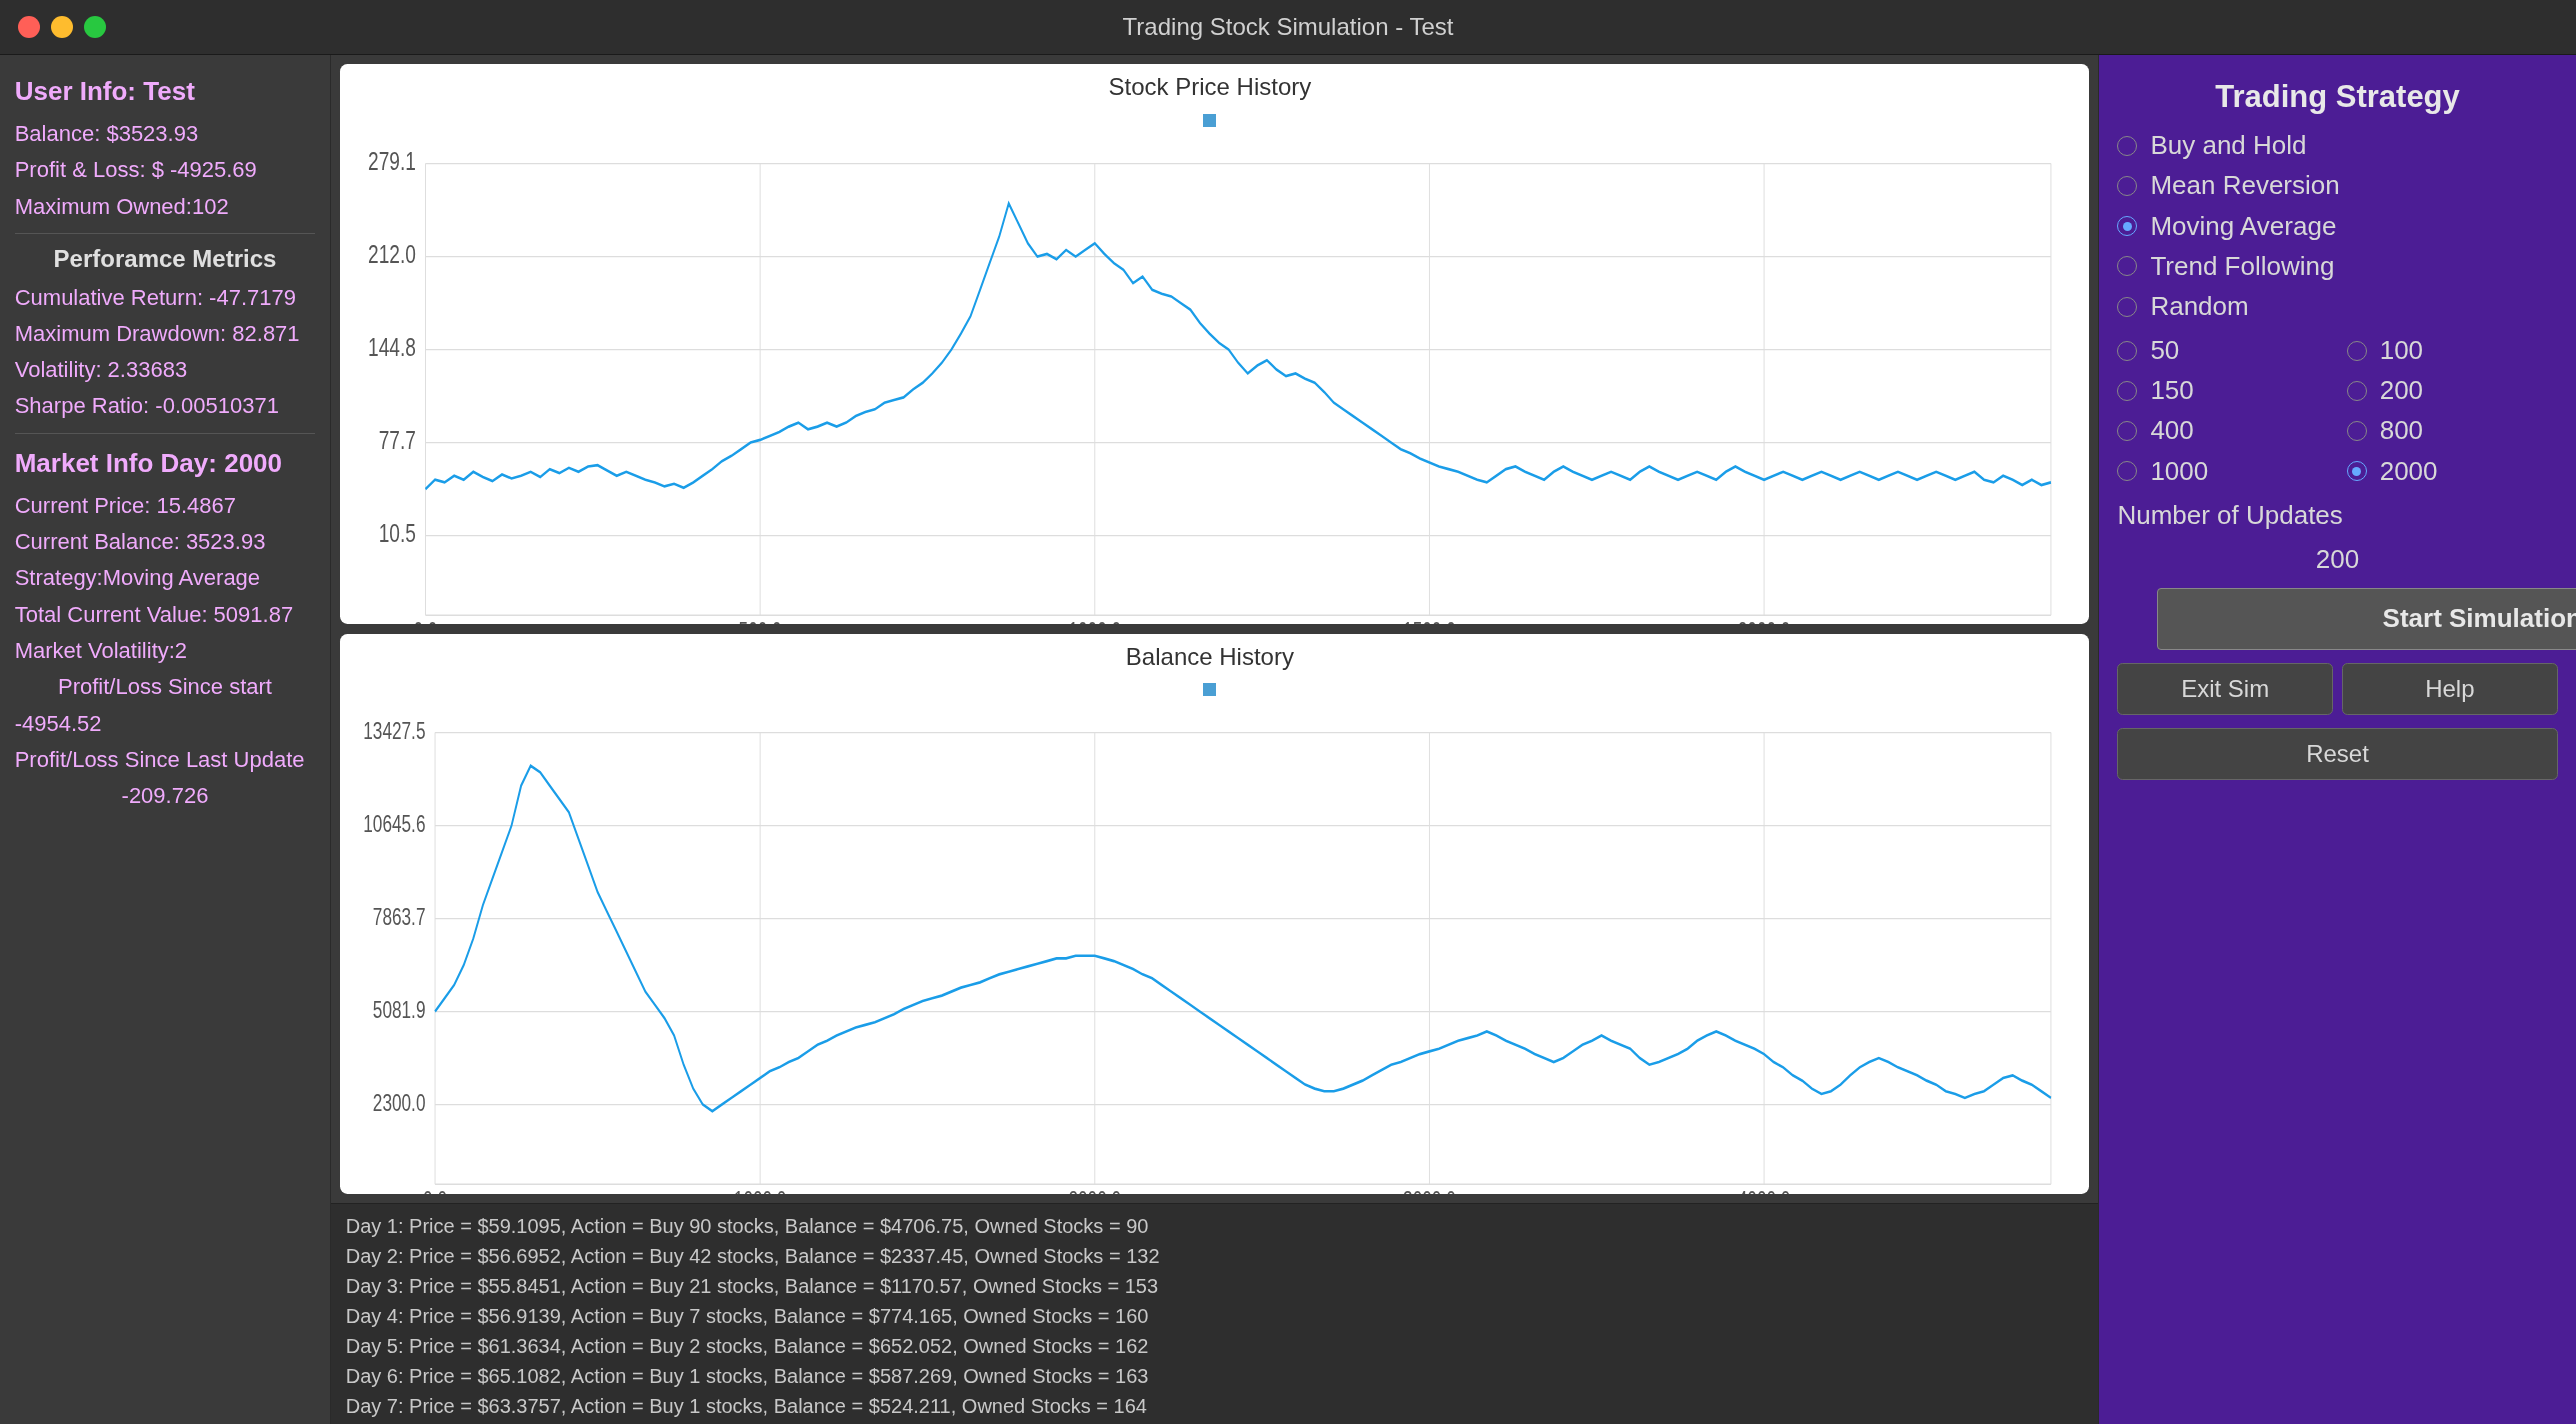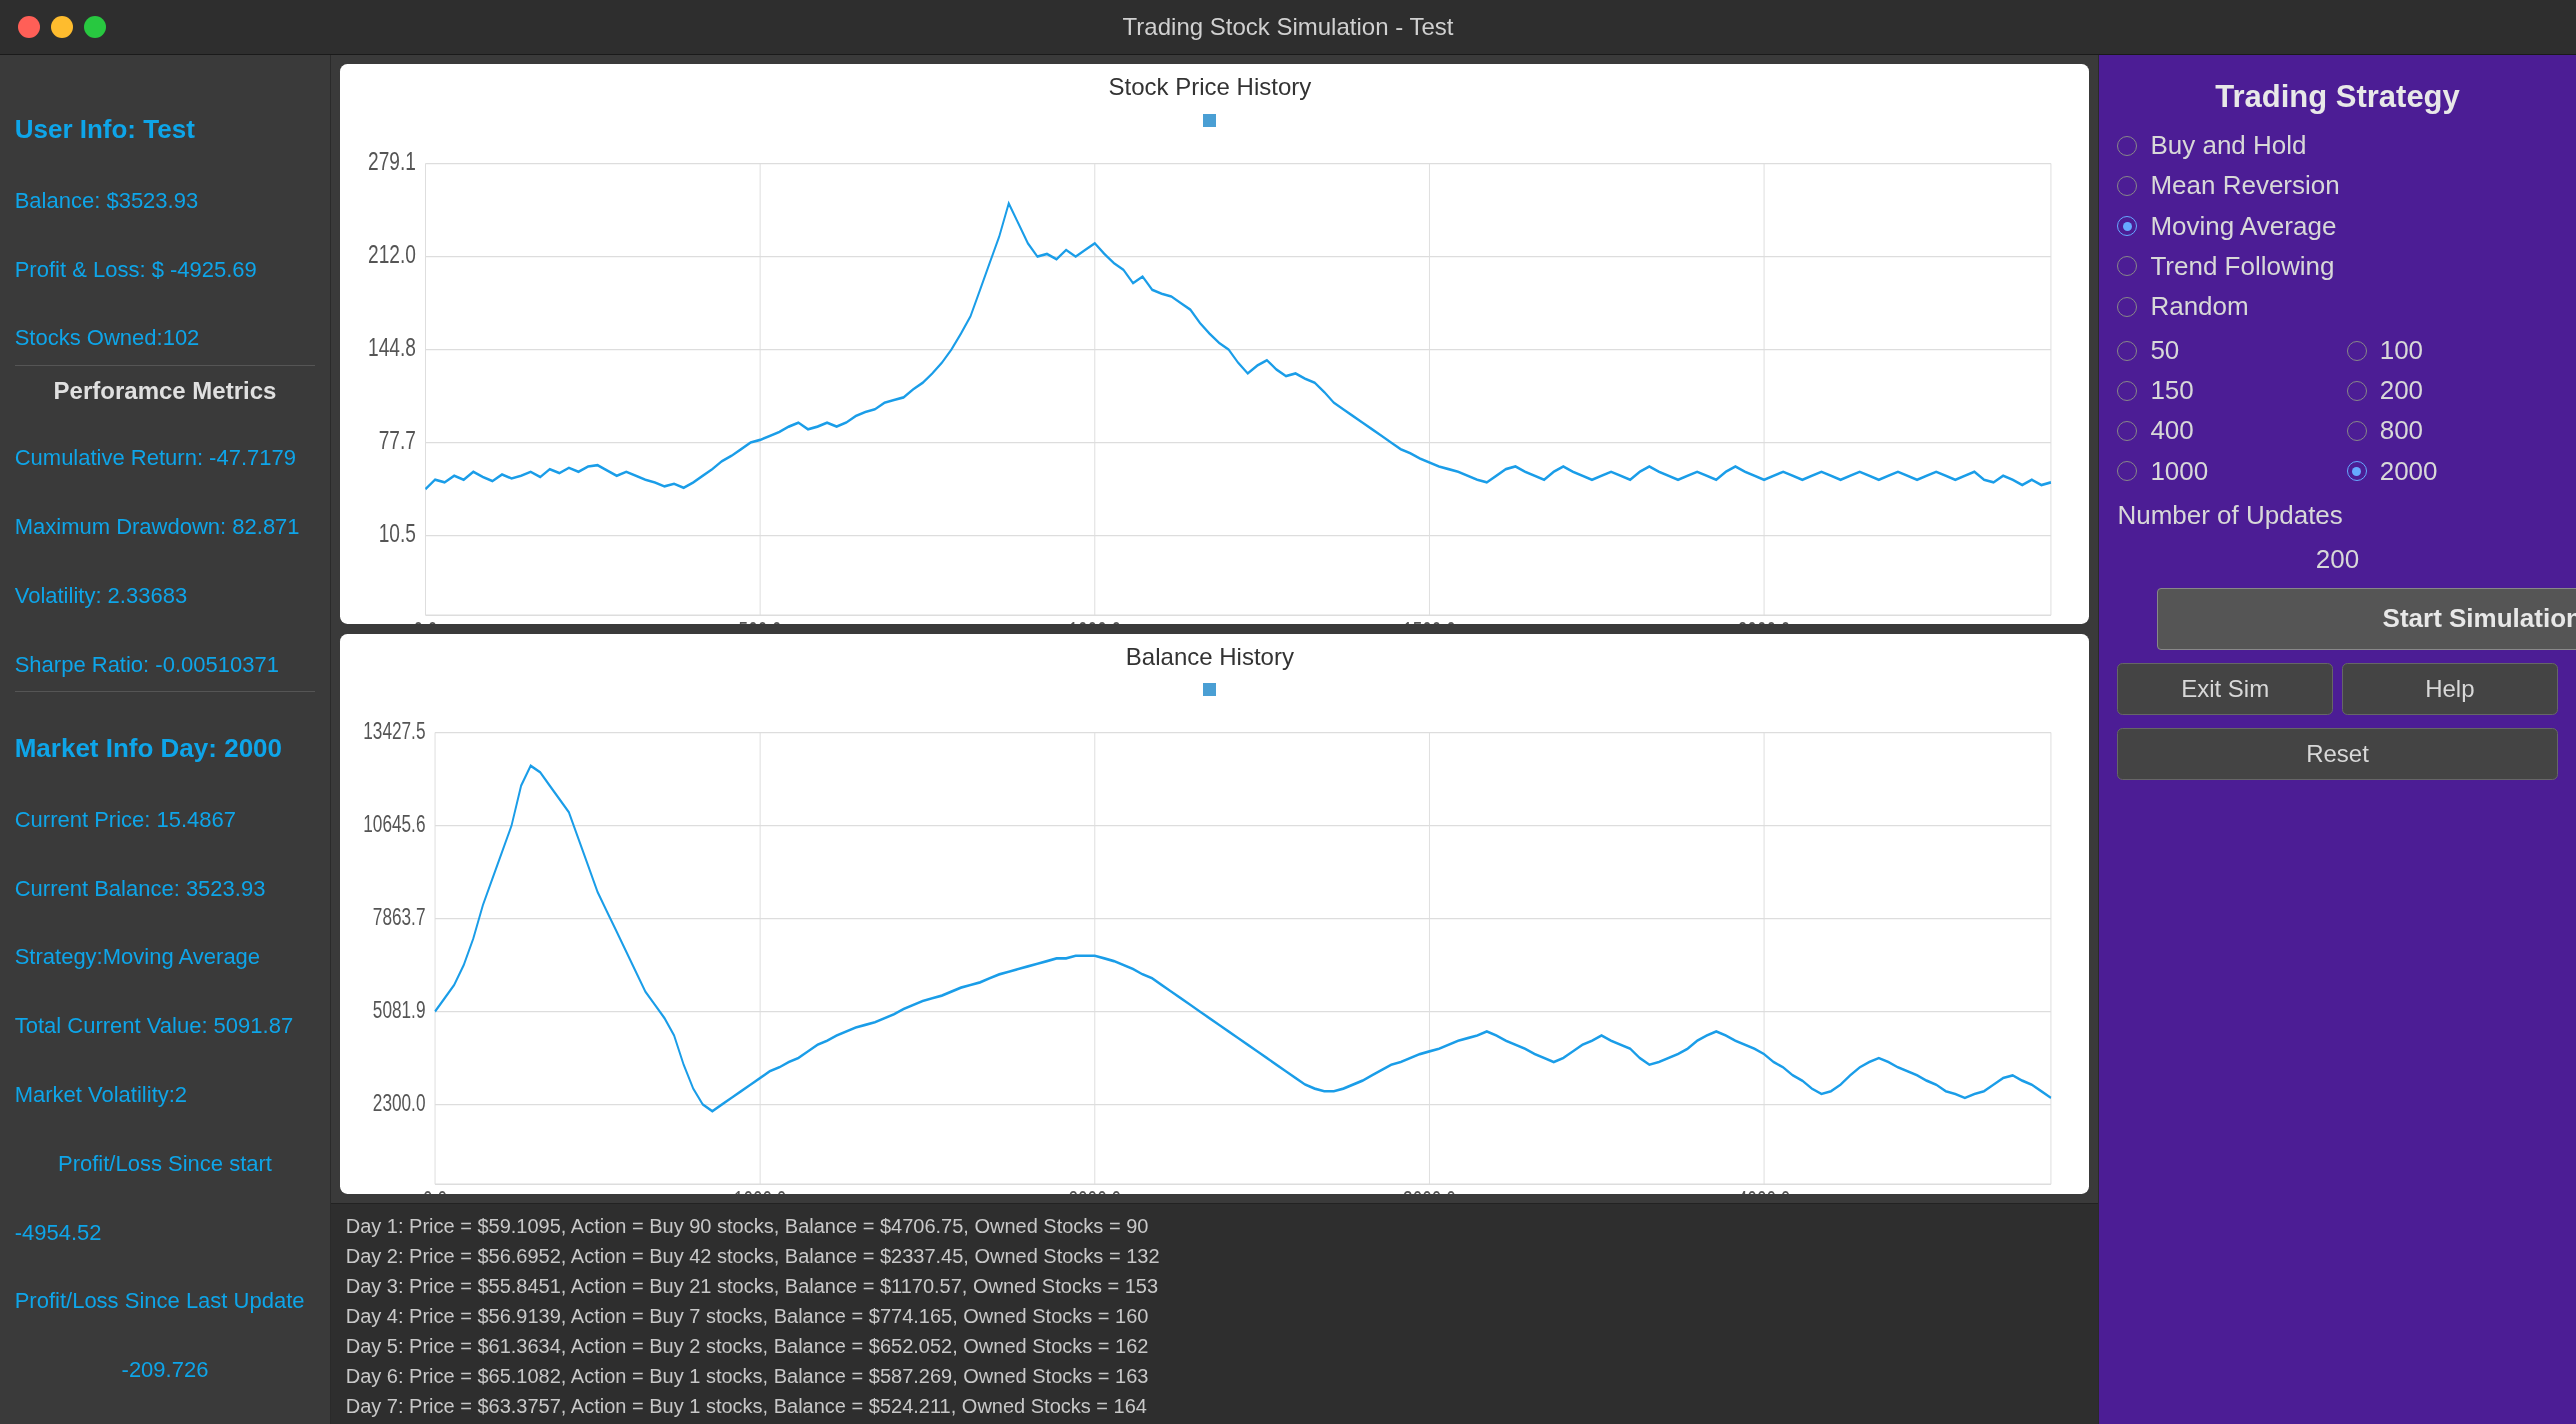--- a/index.html
+++ b/index.html
@@ -52,24 +52,23 @@
     .sidebar {
       width: 331px;
       min-width: 331px;
       background: #3a3a3a;
       padding: 18.4px 14.7px;
       border-right: 0.9px solid #2a2a2a;
       overflow-y: auto;
     }
     .sidebar-item {
       font-size: 22px;
-      color: #0ea5e9;
+      color: #f0abfc;
       margin-bottom: 5.5px;
       line-height: 1.4;
-      margin-top: 38px;
     }
     .sidebar-divider {
       border: none;
       border-top: 0.9px solid #555;
       margin: 11px 0;
     }
     .sidebar .section-header {
       font-size: 24px;
       font-weight: 600;
       text-align: center;
@@ -254,21 +253,21 @@
   </div>
   <span class="titlebar-title">Trading Stock Simulation - Test</span>
 </div>
 
 <div class="main-layout">
 
   <div class="sidebar">
     <div class="sidebar-item" style="font-weight:700; font-size:26px; margin-bottom:9.2px;">User Info: Test</div>
     <div class="sidebar-item">Balance: $3523.93</div>
     <div class="sidebar-item">Profit &amp; Loss: $ -4925.69</div>
-    <div class="sidebar-item">Stocks Owned:102</div>
+    <div class="sidebar-item">Maximum Owned:102</div>
     <hr class="sidebar-divider">
     <div class="section-header">Perforamce Metrics</div>
     <div class="sidebar-item">Cumulative Return: -47.7179</div>
     <div class="sidebar-item">Maximum Drawdown: 82.871</div>
     <div class="sidebar-item">Volatility: 2.33683</div>
     <div class="sidebar-item">Sharpe Ratio: -0.00510371</div>
     <hr class="sidebar-divider">
     <div class="sidebar-item" style="font-weight:700; font-size:26px; margin-bottom:9.2px;">Market Info Day: 2000</div>
     <div class="sidebar-item">Current Price: 15.4867</div>
     <div class="sidebar-item">Current Balance:  3523.93</div>

